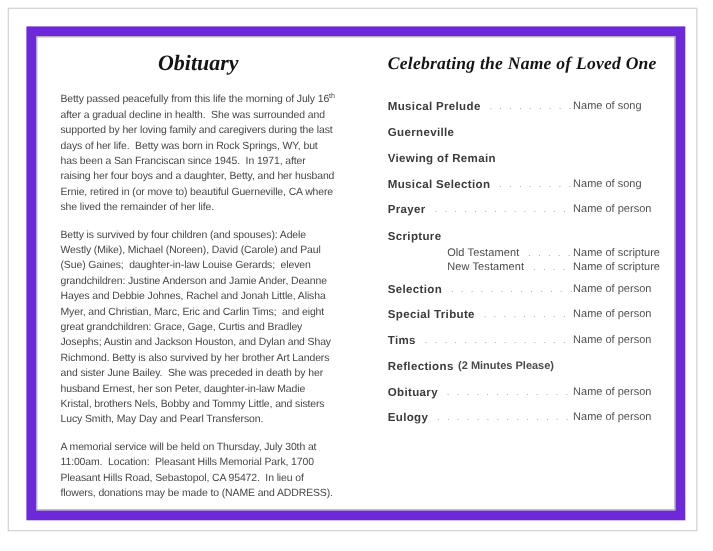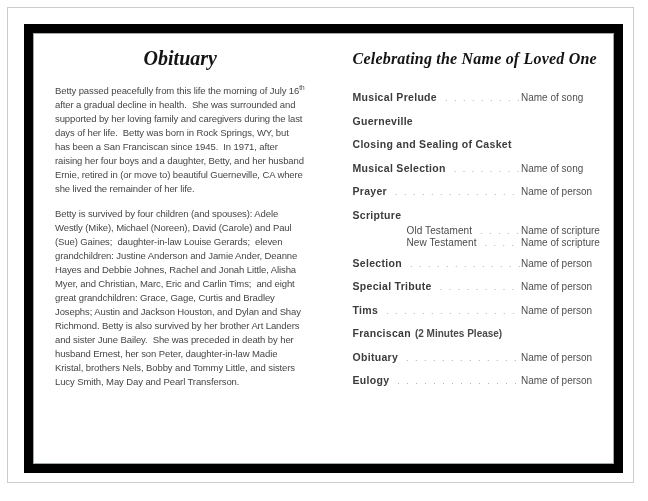--- a/index.html
+++ b/index.html
@@ -8,21 +8,21 @@
     font-family:"Liberation Sans", sans-serif; overflow:hidden;
   }
   
   .outer-rule {
     position:absolute; left:7px; top:7px; width:625px; height:474px;
     border:1px solid #c9cdce;
   }
   
   .band {
     position:absolute; left:24px; top:24px; width:599px; height:449px;
-    box-sizing:border-box; border:9px solid #000000; background:#ffffff;
+    box-sizing:border-box; border:9px solid #6d28d9; background:#ffffff;
   }
   
   .inner-edge {
     position:absolute; inset:0; border:1px solid #a3a8aa; box-sizing:border-box;
   }
   .spread { display:flex; width:100%; height:100%; box-sizing:border-box; }
   .page { box-sizing:border-box; width:50%; height:100%; overflow:hidden; }
   .page-left  { padding:15px 18px 0 21px; }
   .page-right { padding:15px 16px 0 29px; }
 
@@ -33,21 +33,21 @@
   .heading-left  { font-size:20px; line-height:19px; margin-bottom:13px; }
   .heading-right { font-size:16px; line-height:19px; margin-bottom:23px; letter-spacing:0.2px; }
 
   .page-left p {
     font-size:9.5px; letter-spacing:-0.1px; line-height:14px; color:#464646;
     margin:0 0 11px 0; white-space:pre-wrap;
   }
   .page-left sup { font-size:6.5px; letter-spacing:0; }
 
   .svc { font-size:10px; color:#3f3f3f; }
-  .row { display:flex; align-items:flex-end; margin-bottom:11.5px; }
+  .row { display:flex; align-items:flex-start; margin-bottom:11.5px; }
   .lbl { font-weight:bold; white-space:nowrap; color:#3b3b3b; letter-spacing:0.3px; font-size:10.5px; }
   .note { font-weight:bold; color:#4a4a4a; margin-left:4px; font-size:10px; }
   .leader {
     flex:1 1 auto; overflow:hidden; white-space:nowrap;
     color:#a8a8a8; font-size:9px; letter-spacing:2px; padding:0 6px 0 8px;
   }
   .val { flex:0 0 auto; width:76px; color:#4f4f4f; white-space:nowrap; font-size:10px; }
   .row.group { margin-bottom:4px; }
   .row.sub { margin-left:31px; margin-bottom:1px; }
   .row.sub .lbl { font-weight:normal; color:#4a4a4a; font-size:10px; letter-spacing:0.1px;padding-left:23px; }
@@ -59,39 +59,40 @@
 <div class="canvas">
   <div class="outer-rule"></div>
   <div class="band">
     <div class="inner-edge">
       <div class="spread">
 
         <section class="page page-left">
           <h1 class="heading heading-left">Obituary</h1>
           <p><span>Betty passed peacefully from this life the morning of July 16</span><sup>th</sup><span> after a gradual decline in health.  She was surrounded and supported by her loving family and caregivers during the last days of her life.  Betty was born in Rock Springs, WY, but has been a San Franciscan since 1945.  In 1971, after raising her four boys and a daughter, Betty, and her husband Ernie, retired in (or move to) beautiful Guerneville, CA where she lived the remainder of her life.</span></p>
           <p>Betty is survived by four children (and spouses): Adele Westly (Mike), Michael (Noreen), David (Carole) and Paul (Sue) Gaines;  daughter-in-law Louise Gerards;  eleven grandchildren: Justine Anderson and Jamie Ander, Deanne Hayes and Debbie Johnes, Rachel and Jonah Little, Alisha Myer, and Christian, Marc, Eric and Carlin Tims;  and eight great grandchildren: Grace, Gage, Curtis and Bradley Josephs; Austin and Jackson Houston, and Dylan and Shay Richmond. Betty is also survived by her brother Art Landers and sister June Bailey.  She was preceded in death by her husband Ernest, her son Peter, daughter-in-law Madie Kristal, brothers Nels, Bobby and Tommy Little, and sisters Lucy Smith, May Day and Pearl Transferson.</p>
+          <p>A memorial service will be held on Thursday, July 30th at 11:00am.  Location:  Pleasant Hills Memorial Park, 1700 Pleasant Hills Road, Sebastopol, CA 95472.  In lieu of flowers, donations may be made to (NAME and ADDRESS).</p>
         </section>
 
         <section class="page page-right svc">
           <h1 class="heading heading-right">Celebrating the Name of Loved One</h1>
 
           <div class="row">
             <span class="lbl">Musical Prelude</span>
             <span class="leader">. . . . . . . . . . . . . . . . . . . . . . . . . . . . . . . . . . . . . . . . . . . . . . . . . . . . . . . . . . . .</span>
             <span class="val">Name of song</span>
           </div>
 
           <div class="row">
             <span class="lbl">Guerneville</span>
           </div>
 
+          <div class="row">
+            <span class="lbl">Viewing of Remain</span>
+          </div>
 
-          <div class="row">
-            <span class="lbl">Closing and Sealing of Casket</span>
-          </div>
 
           <div class="row">
             <span class="lbl">Musical Selection</span>
             <span class="leader">. . . . . . . . . . . . . . . . . . . . . . . . . . . . . . . . . . . . . . . . . . . . . . . . . . . . . . . . . . . .</span>
             <span class="val">Name of song</span>
           </div>
 
           <div class="row">
             <span class="lbl">Prayer</span>
             <span class="leader">. . . . . . . . . . . . . . . . . . . . . . . . . . . . . . . . . . . . . . . . . . . . . . . . . . . . . . . . . . . .</span>
@@ -126,21 +127,21 @@
             <span class="val">Name of person</span>
           </div>
 
           <div class="row">
             <span class="lbl">Tims</span>
             <span class="leader">. . . . . . . . . . . . . . . . . . . . . . . . . . . . . . . . . . . . . . . . . . . . . . . . . . . . . . . . . . . .</span>
             <span class="val">Name of person</span>
           </div>
 
           <div class="row">
-            <span class="lbl">Franciscan</span>
+            <span class="lbl">Reflections</span>
             <span class="note">(2 Minutes Please)</span>
           </div>
 
           <div class="row">
             <span class="lbl">Obituary</span>
             <span class="leader">. . . . . . . . . . . . . . . . . . . . . . . . . . . . . . . . . . . . . . . . . . . . . . . . . . . . . . . . . . . .</span>
             <span class="val">Name of person</span>
           </div>
 
           <div class="row">

